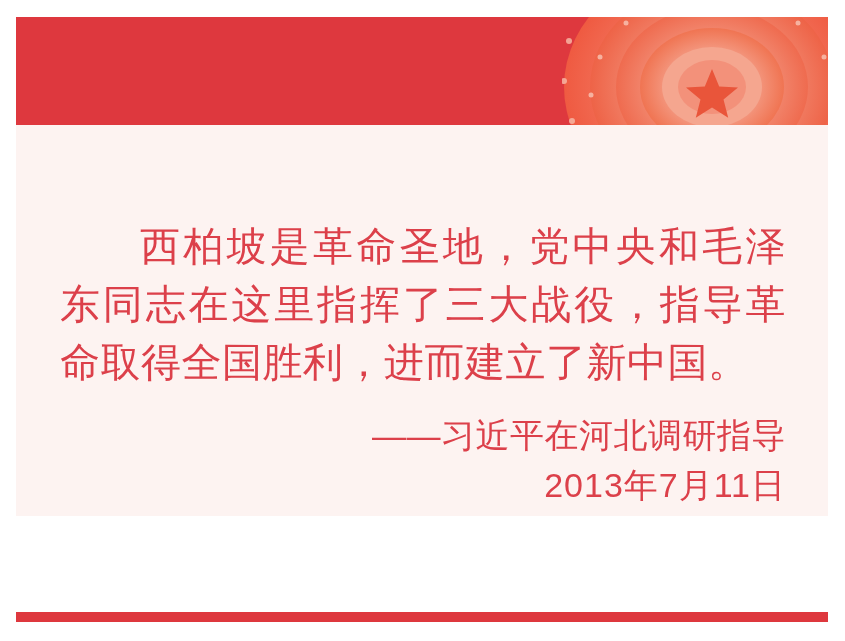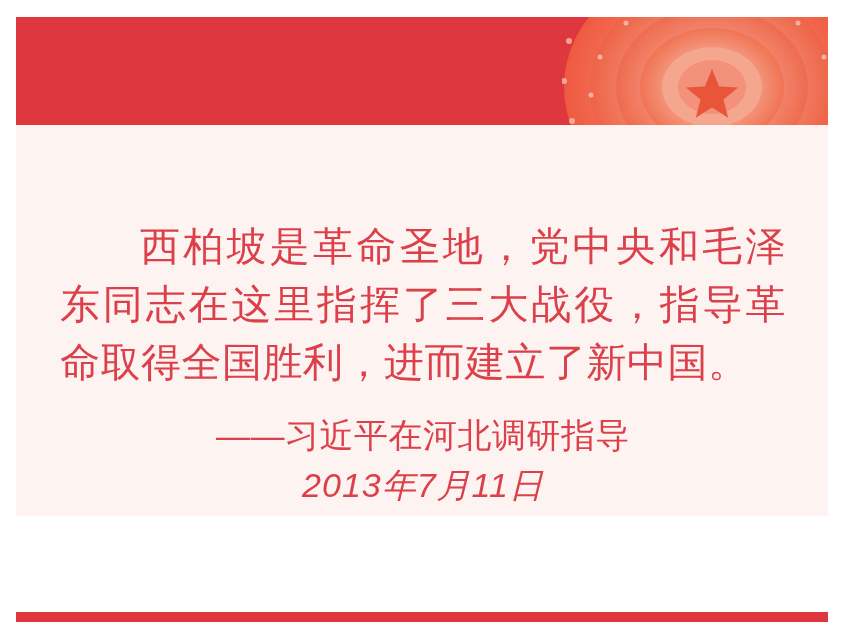--- a/index.html
+++ b/index.html
@@ -67,28 +67,28 @@
     text-indent: 80px;
     text-align: justify;
     text-align-last: left;
   }
 
   #attribution {
     position: absolute;
     left: 44px;
     top: 285px;
     width: 726px;
-    text-align: center;
+    text-align: right;
     color: #dc404a;
     font-size: 34px;
     line-height: 50px;
     letter-spacing: 0.5px;
   }
   #attribution .attr-line { display: block; white-space: nowrap; }
-  #attribution .attr-date { letter-spacing: 1px; font-style: italic; }
+  #attribution .attr-date { letter-spacing: 1px; }
 
   
   #bottom-rule {
     position: absolute;
     left: 0;
     top: 595px;
     width: 812px;
     height: 10px;
     background: #de383e;
   }

